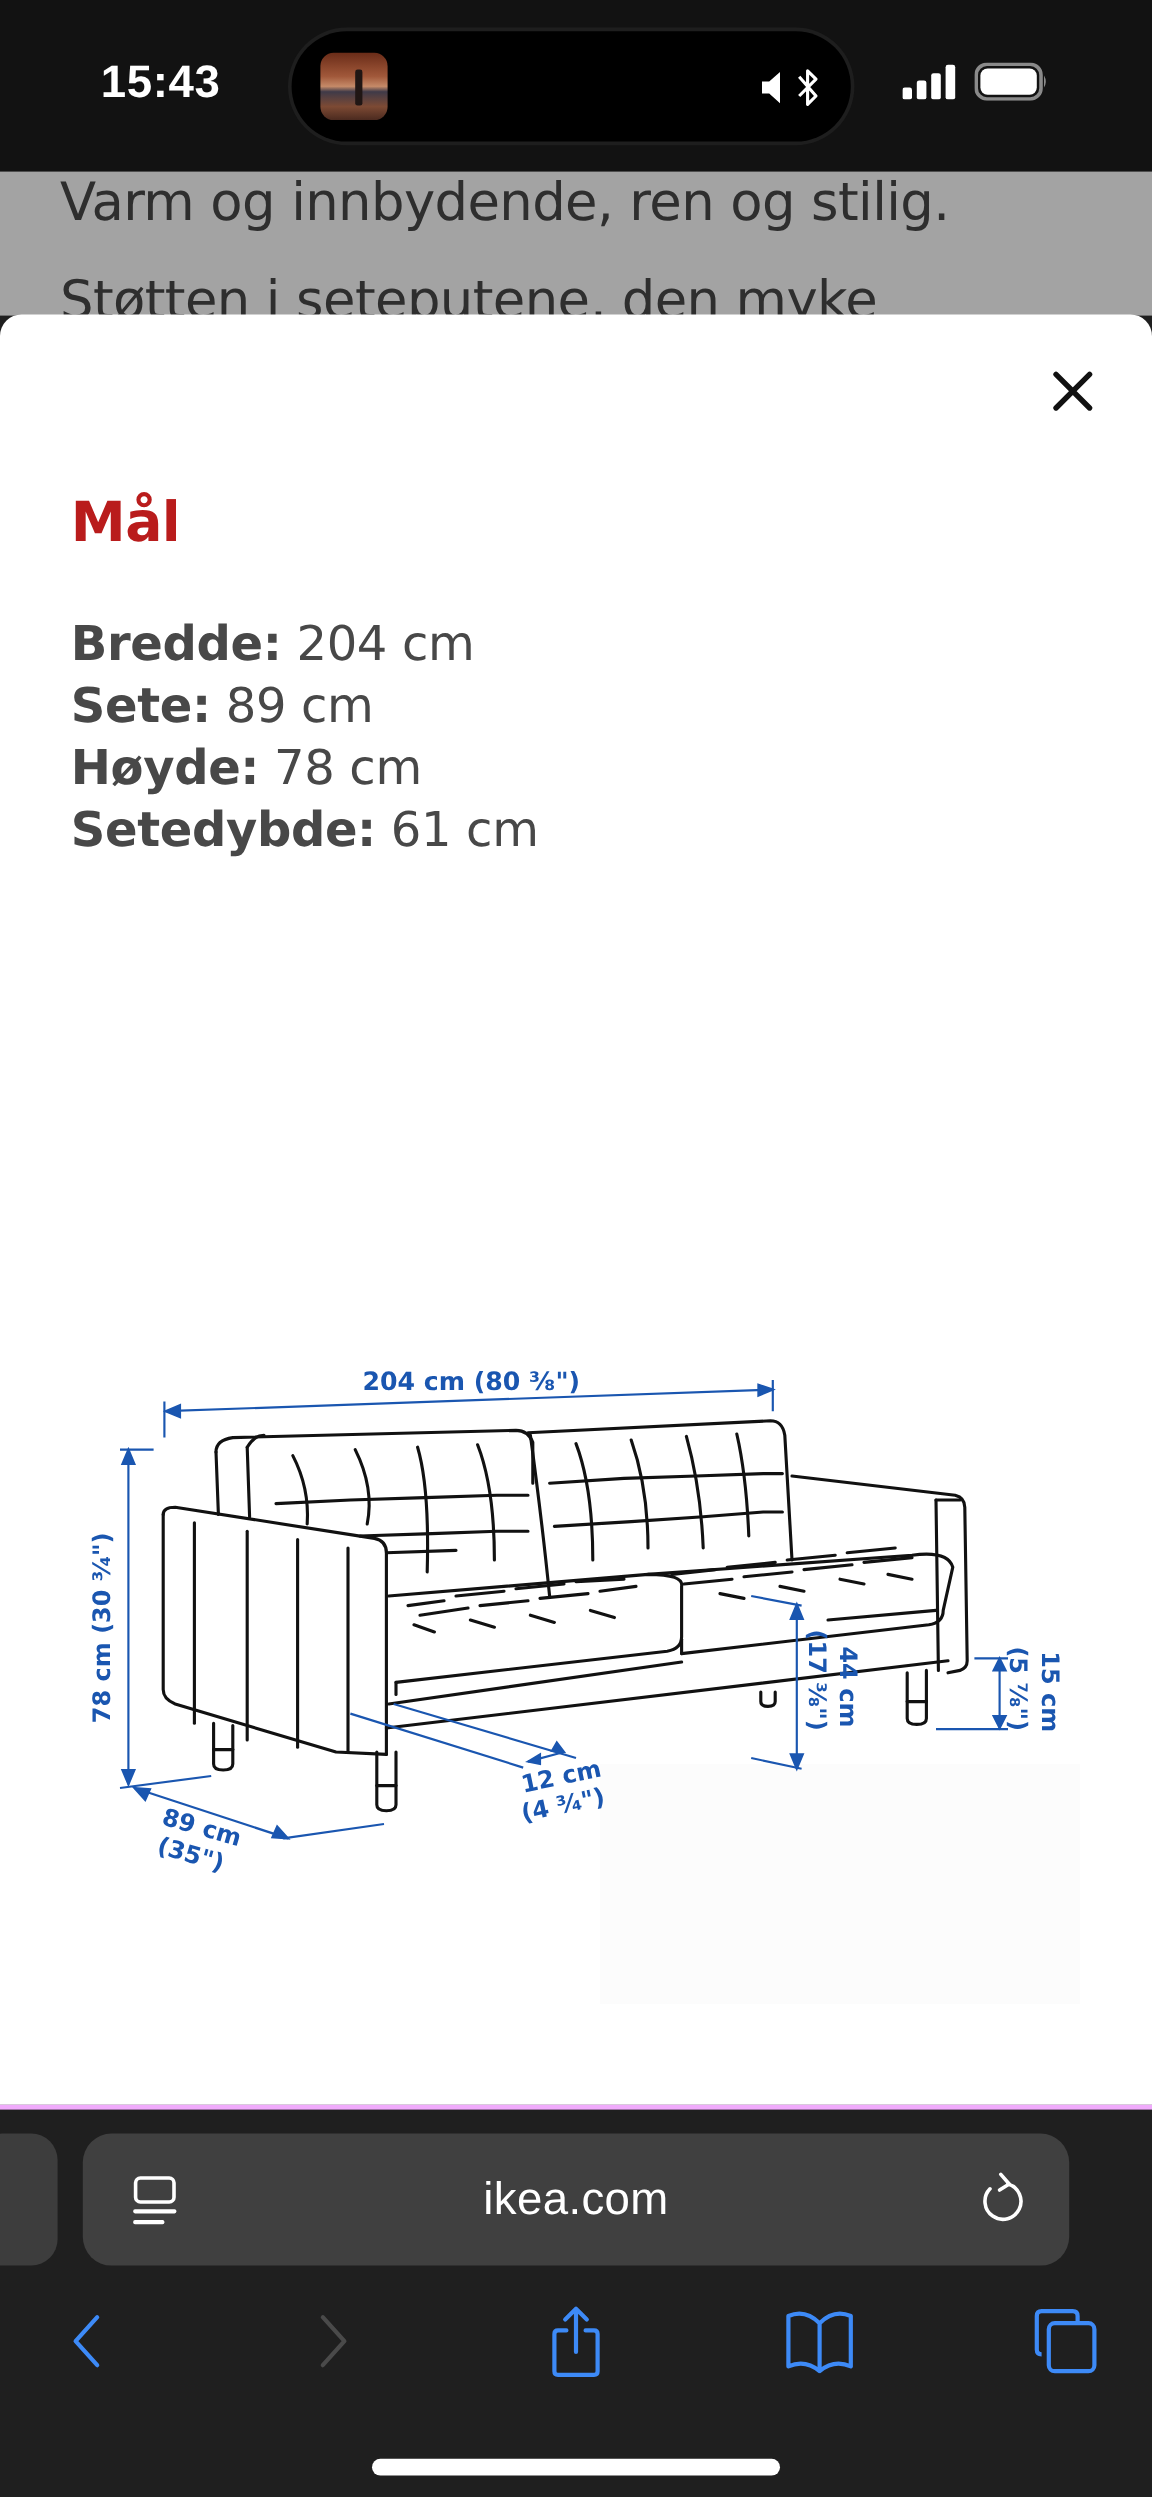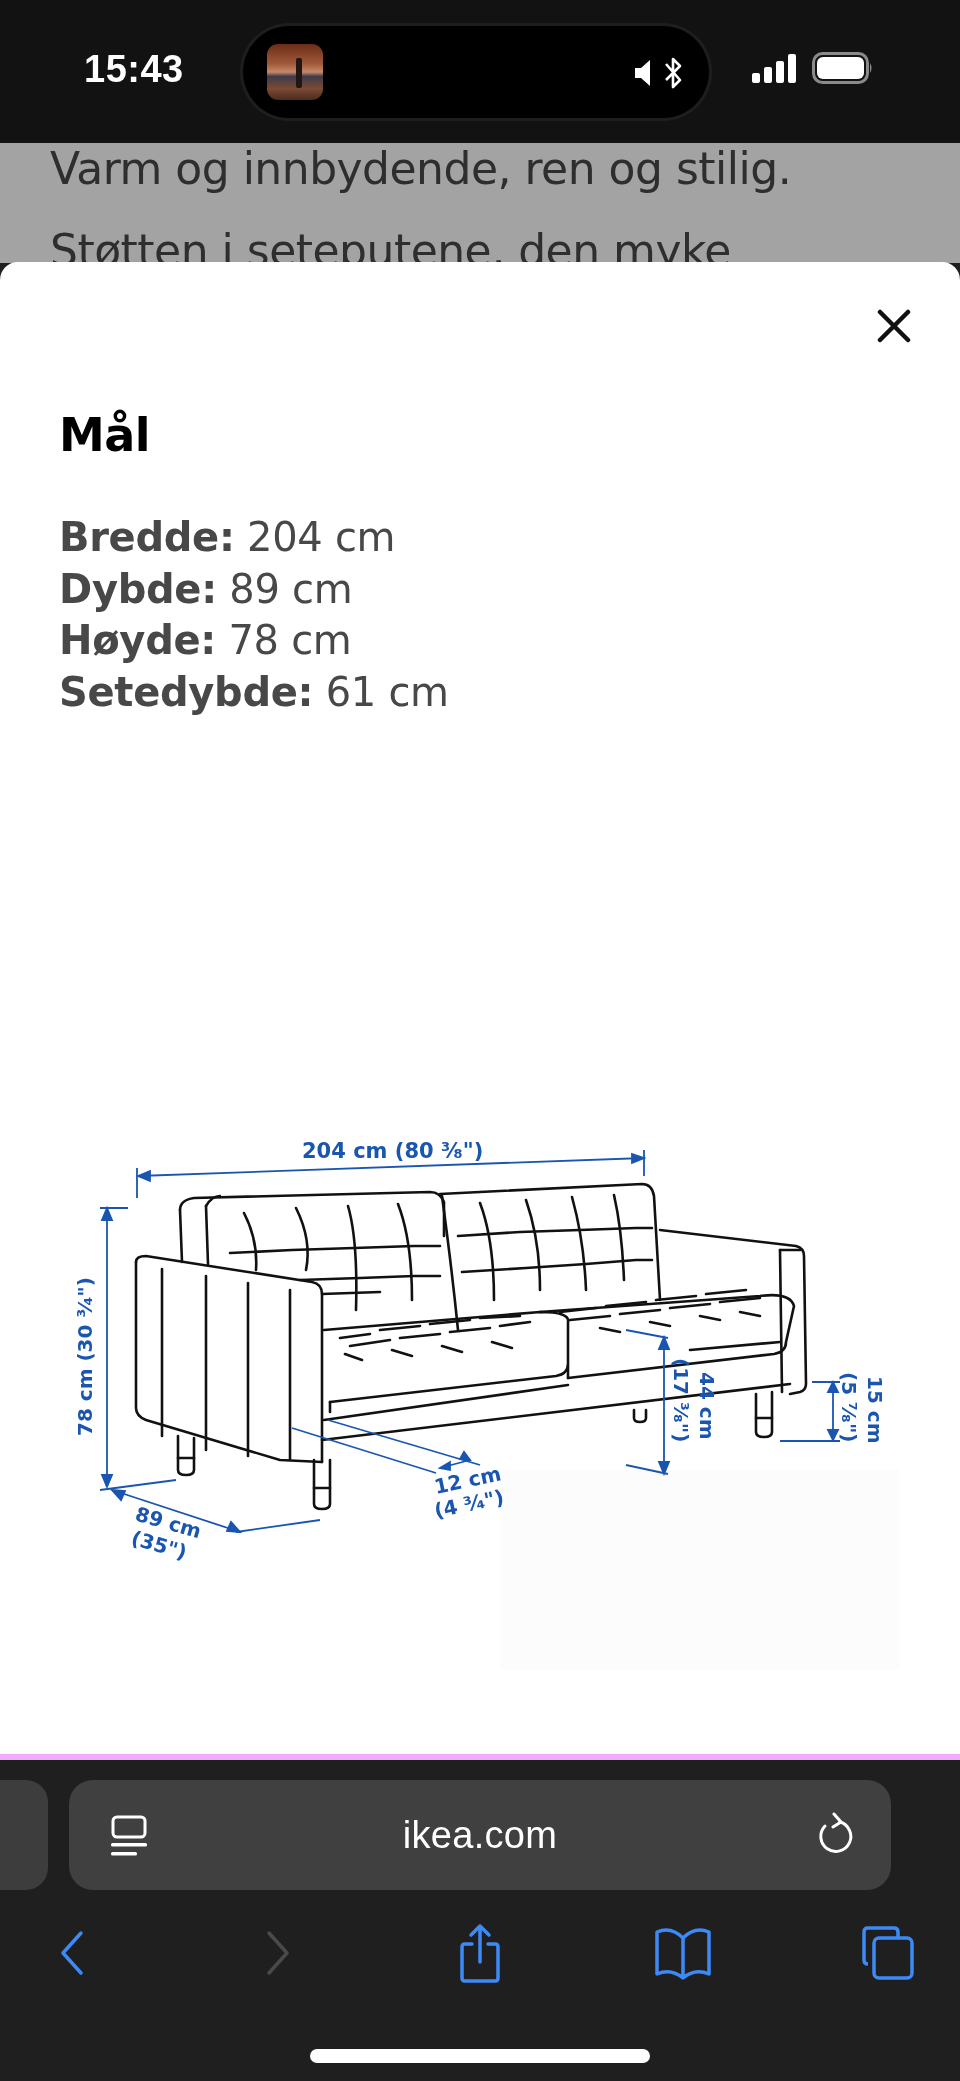--- a/index.html
+++ b/index.html
@@ -18,30 +18,30 @@
 
   
   .bg-page { position: absolute; left: 0; top: 143px; width: 960px; height: 120px; background: #a3a3a3; overflow: hidden; }
   .bg-line { position: absolute; left: 50px; color: #2e2e2e; font-family: "DejaVu Sans", sans-serif; font-size: 44px; letter-spacing: -0.5px; white-space: nowrap; }
   .bg-line.l1 { top: 0px; }
   .bg-line.l2 { top: 82px; }
 
   
   .sheet { position: absolute; left: 0; top: 262px; width: 960px; height: 1494px; background: #fff; border-radius: 18px 18px 0 0; }
   .close-btn { position: absolute; right: 42px; top: 42px; width: 48px; height: 48px; display: flex; align-items: center; justify-content: center; cursor: pointer; }
-  .sheet-title { position: absolute; left: 59px; top: 146px; font-family: "DejaVu Sans", sans-serif; font-weight: 700; font-size: 46px; color: #000000; letter-spacing: -0.5px; }
+  .sheet-title { position: absolute; left: 59px; top: 146px; font-family: "DejaVu Sans", sans-serif; font-weight: 700; font-size: 46px; color: #b91c1c; letter-spacing: -0.5px; }
   .dims { position: absolute; left: 59px; top: 252px; }
   .dim-row { height: 51.5px; font-size: 40px; color: #484848; font-family: "DejaVu Sans", sans-serif; white-space: nowrap; letter-spacing: -0.3px; }
   .dim-row b { font-weight: 700; }
 
   .diagram { position: absolute; left: 70px; top: 840px; width: 840px; height: 610px; }
   .diagram-shade { position: absolute; left: 500px; top: 1470px; width: 400px; height: 200px; background: #fcfcfc; }
 
   
-  .safari-bar { position: absolute; left: 0; top: 1754px; width: 960px; height: 327px; background: #1f1f1f; border-top: 6px solid #f0abfc; }
+  .safari-bar { position: absolute; left: 0; top: 1754px; width: 960px; height: 327px; background: #1f1f1f; border-top: 4px solid #f0abfc; }
   .prev-tab { position: absolute; left: -20px; top: 20px; width: 68px; height: 110px; background: #3d3d3d; border-radius: 22px; }
   .url-bar { position: absolute; left: 69px; top: 20px; width: 822px; height: 110px; background: #404040; border-radius: 24px; display: flex; align-items: center; justify-content: center; cursor: text; }
   .url-text { color: #fff; font-family: "Liberation Sans", sans-serif; font-size: 38px; letter-spacing: 0.3px; }
   .reader-btn { position: absolute; left: 40px; top: 34px; width: 42px; height: 44px; cursor: pointer; }
   .reload-btn { position: absolute; right: 34px; top: 32px; width: 44px; height: 46px; cursor: pointer; }
   .toolbar { position: absolute; left: 0; top: 150px; width: 960px; height: 90px; }
   .tb-btn { position: absolute; top: 0; width: 80px; height: 90px; display: flex; align-items: center; justify-content: center; cursor: pointer; }
   .home-indicator { position: absolute; left: 310px; top: 2049px; width: 340px; height: 14px; background: #fff; border-radius: 7px; }
 </style>
 </head>
@@ -94,21 +94,21 @@
       <svg width="34" height="34" viewBox="0 0 34 34">
           <path d="M3 3L31 31M31 3L3 31" stroke="#111" stroke-width="4.5" stroke-linecap="round"></path>
         </svg>
     </span>
   </div>
 
   <h1 class="sheet-title">Mål</h1>
 
   <div class="dims">
     <div class="dim-row"><b>Bredde:</b> <span>204 cm</span></div>
-    <div class="dim-row"><b>Dybde:</b> <span>89 cm</span></div>
+    <div class="dim-row"><b>Sete:</b> <span>89 cm</span></div>
     <div class="dim-row"><b>Høyde:</b> <span>78 cm</span></div>
     <div class="dim-row"><b>Setedybde:</b> <span>61 cm</span></div>
   </div>
 </div>
 
 <div class="diagram-shade"></div>
 
 <svg class="diagram" style="left:0;top:0;width:960px;height:2081px;position:absolute;pointer-events:none" viewBox="0 0 960 2081">
   <g fill="none" stroke="#111" stroke-width="2.6" stroke-linecap="round" stroke-linejoin="round">
 

